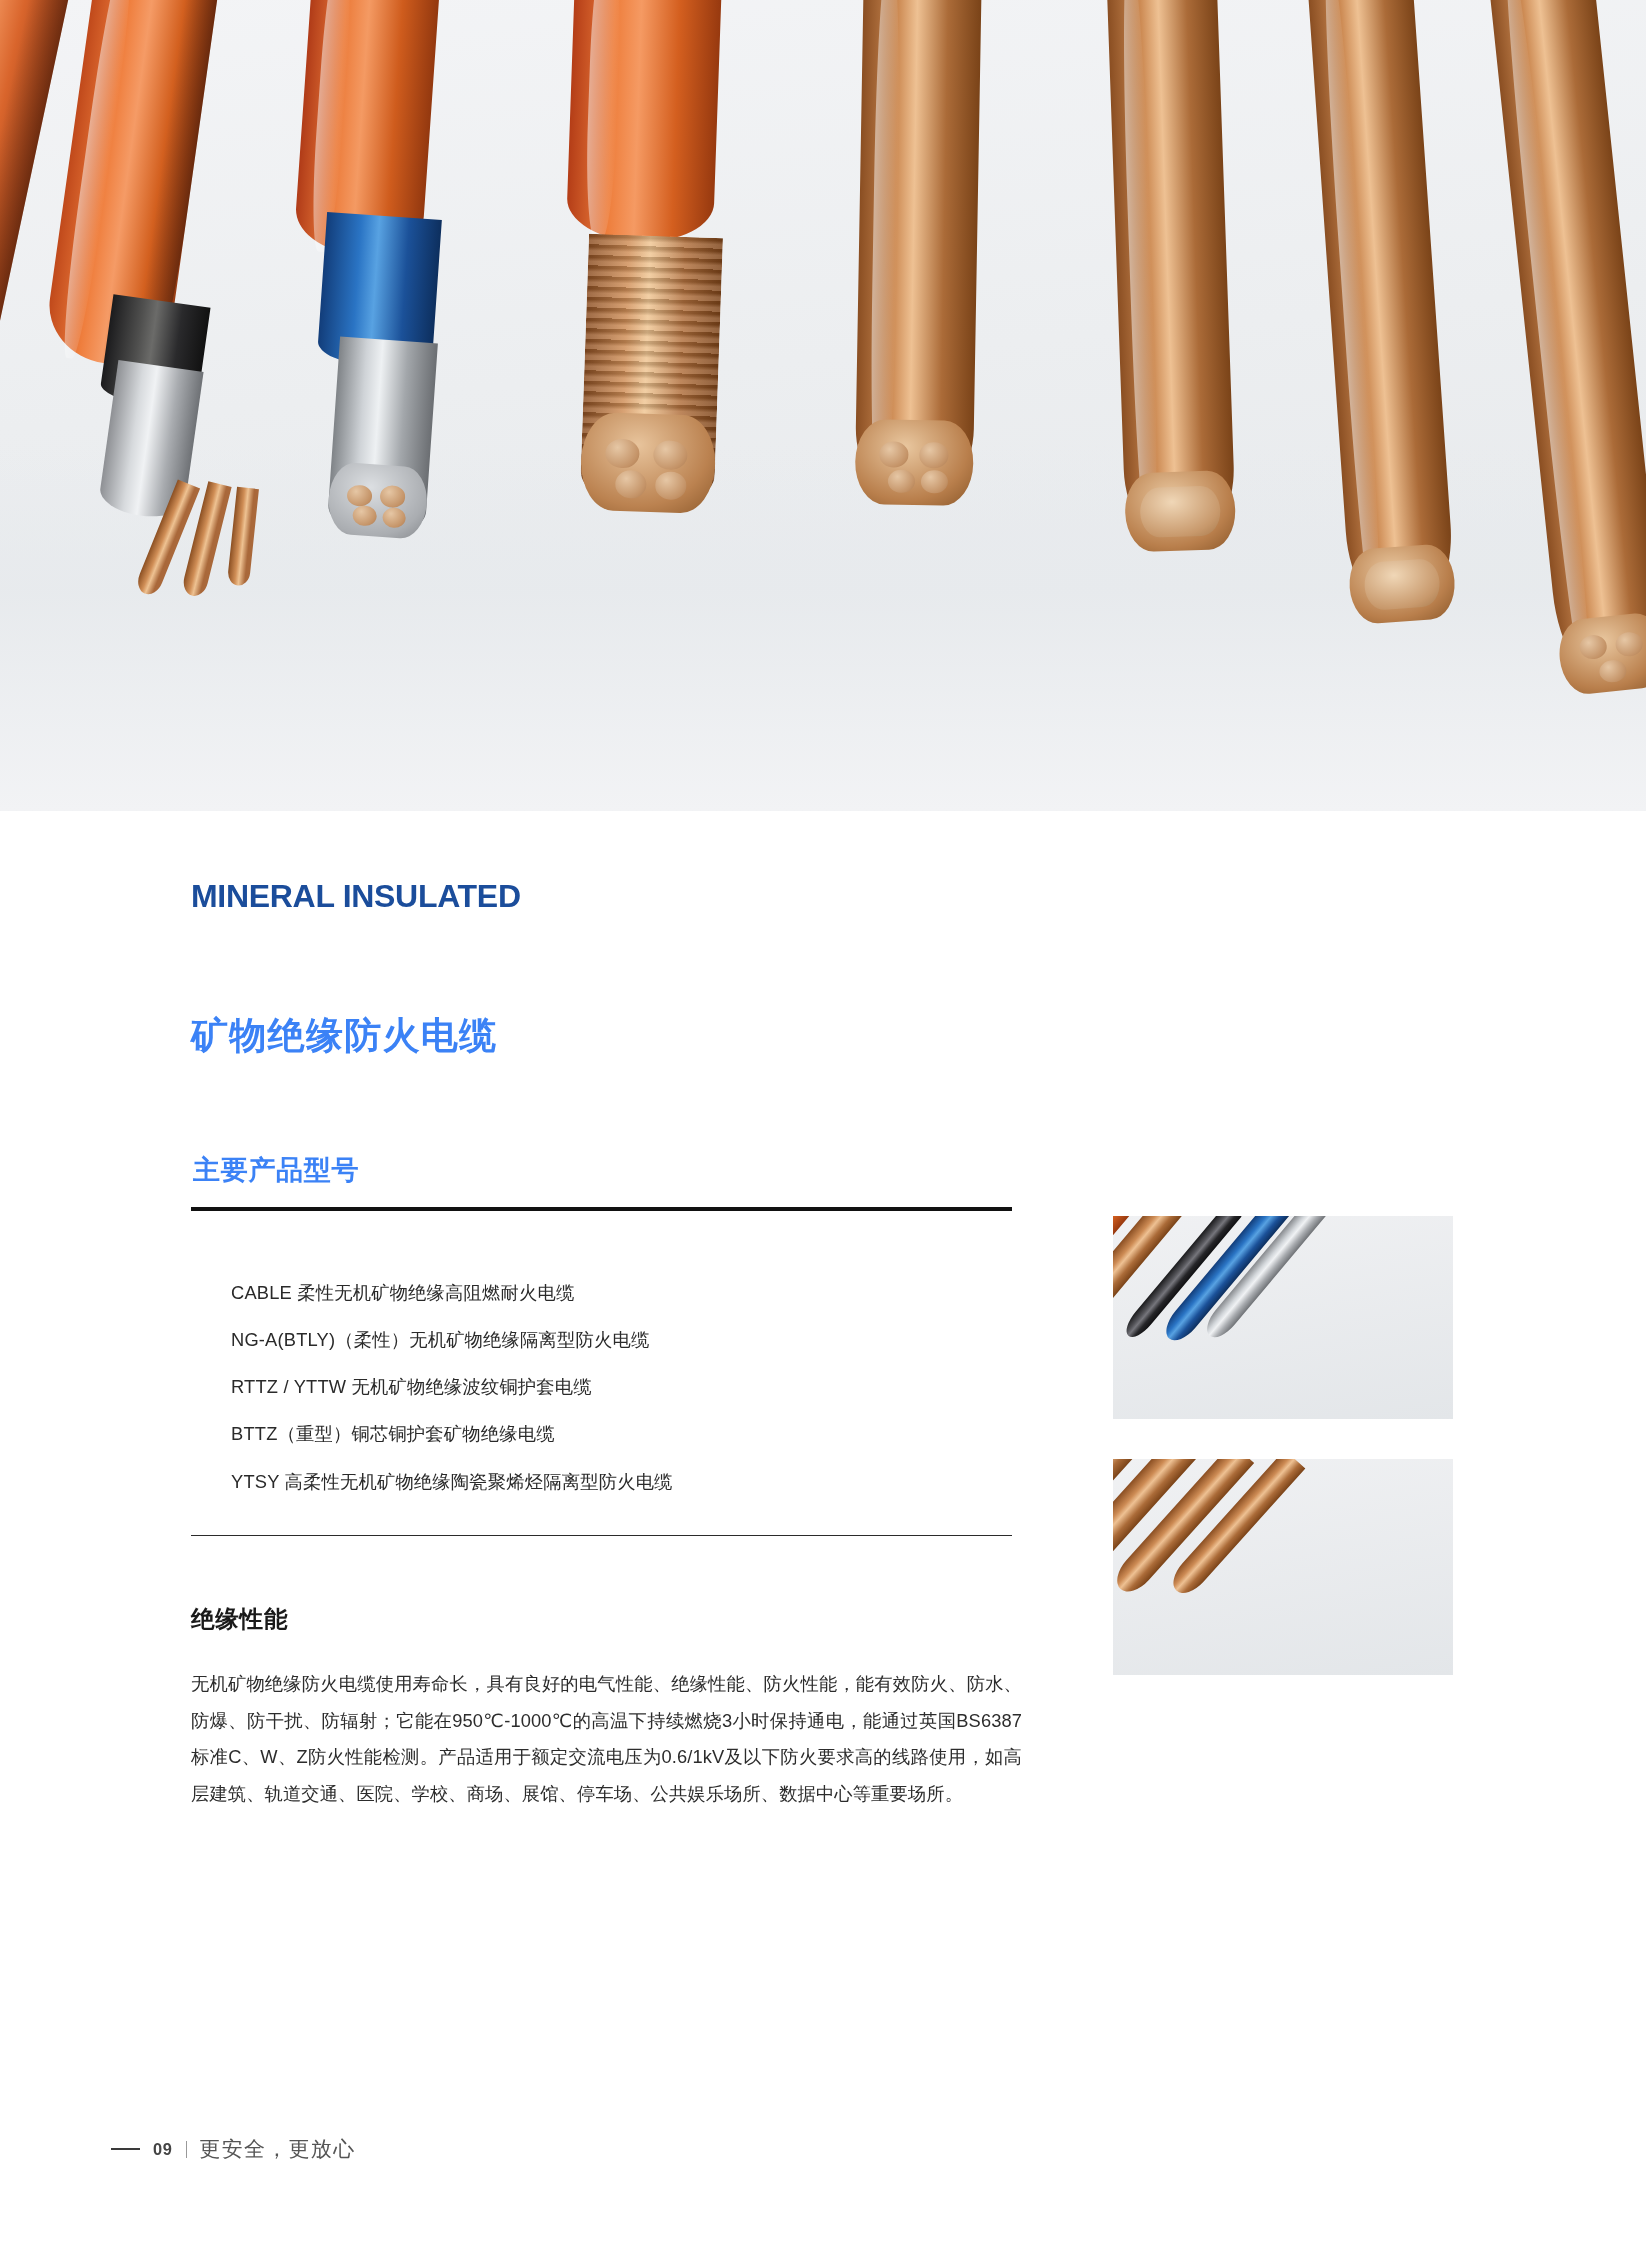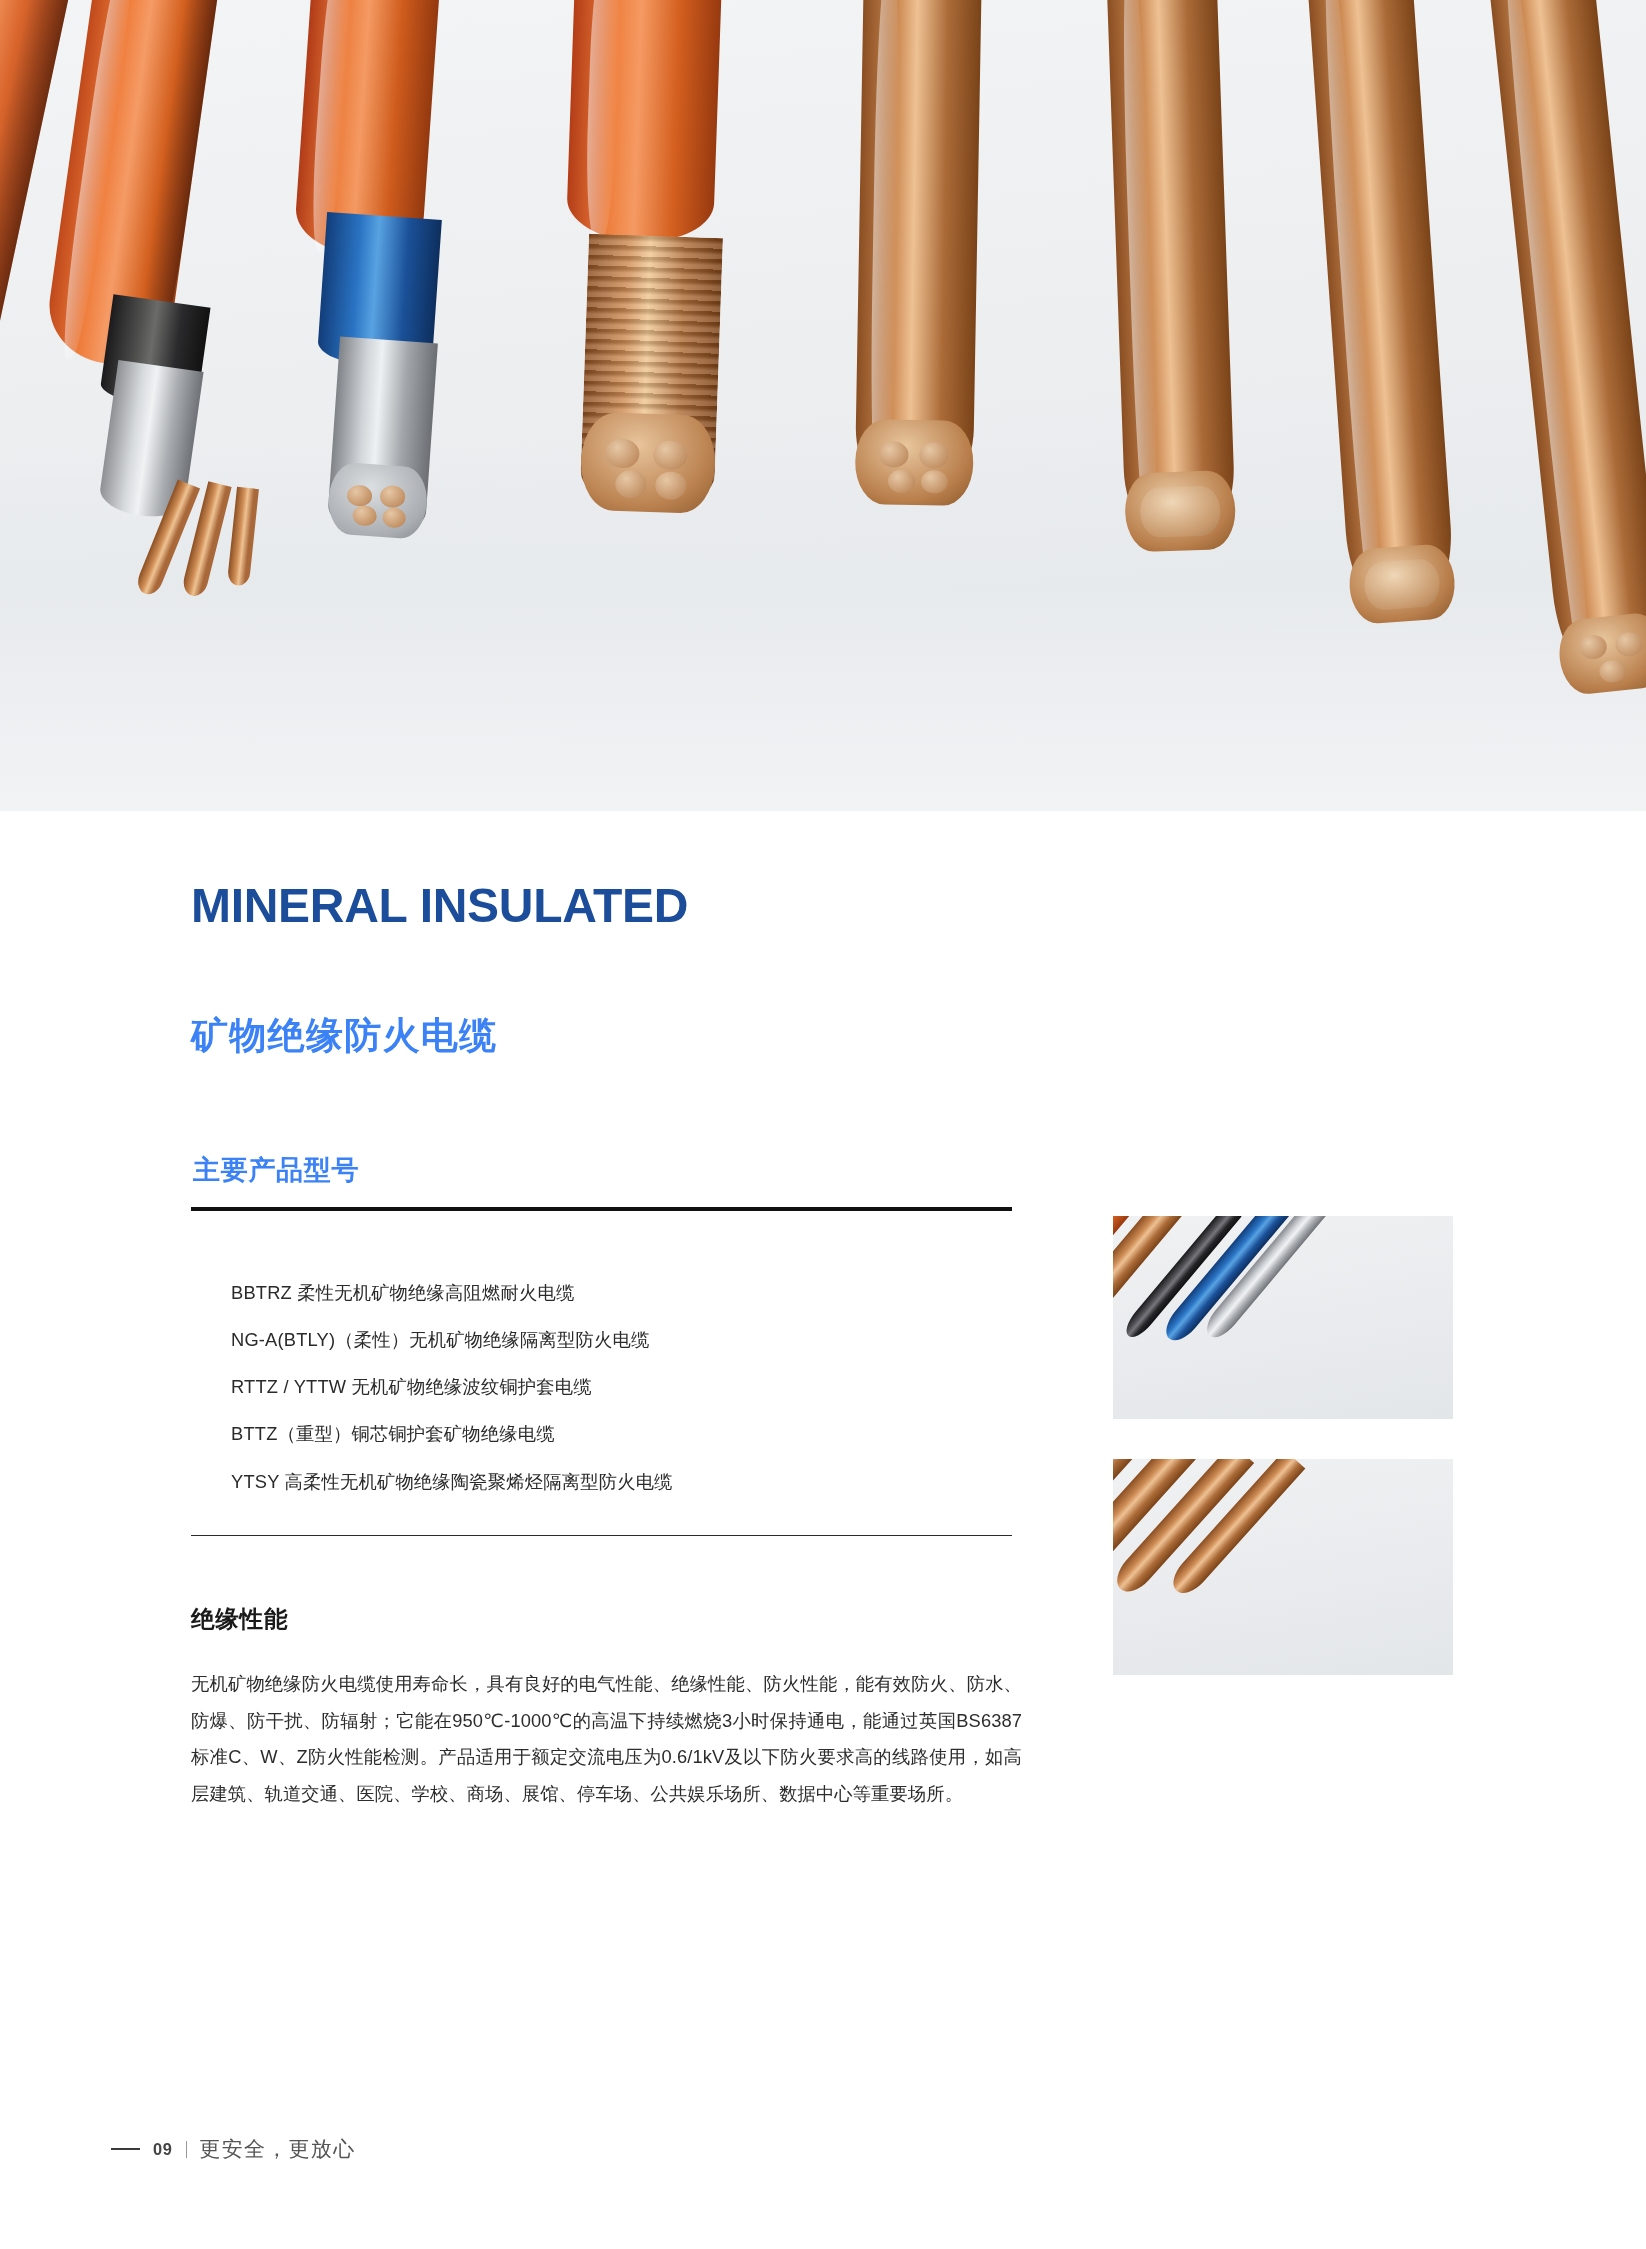--- a/index.html
+++ b/index.html
@@ -78,21 +78,21 @@
     background: radial-gradient(circle at 35% 30%, #e6c7a5, #c49367 70%, #a8784f);
   }
 
   
   .title-en {
     position: absolute;
     left: 191px;
     top: 877px;
     width: 982px;
     color: #1b4d9b;
-    font-size: 48px;
+    font-size: 32px;
     font-weight: bold;
     line-height: 1.22;
     letter-spacing: -0.3px;
   }
   .title-cn {
     position: absolute;
     left: 191px;
     top: 1011px;
     width: 982px;
     color: #3b82f6;
@@ -305,21 +305,21 @@
 </div>
 
 <div class="title-en">
   <div>MINERAL INSULATED</div>
 </div>
 <div class="title-cn">矿物绝缘防火电缆</div>
 
 <div class="models-heading">主要产品型号</div>
 <div class="rule-thick"></div>
 <ul class="models-list">
-  <li>BBTRZ  柔性无机矿物绝缘高阻燃耐火电缆</li>
+  <li>CABLE  柔性无机矿物绝缘高阻燃耐火电缆</li>
   <li>NG-A(BTLY)（柔性）无机矿物绝缘隔离型防火电缆</li>
   <li>RTTZ / YTTW  无机矿物绝缘波纹铜护套电缆</li>
   <li>BTTZ（重型）铜芯铜护套矿物绝缘电缆</li>
   <li>YTSY  高柔性无机矿物绝缘陶瓷聚烯烃隔离型防火电缆</li>
 </ul>
 <div class="rule-thin"></div>
 
 <div class="intro-heading">绝缘性能</div>
 <div class="intro-body">无机矿物绝缘防火电缆使用寿命长，具有良好的电气性能、绝缘性能、防火性能，能有效防火、防水、防爆、防干扰、防辐射；它能在950℃-1000℃的高温下持续燃烧3小时保持通电，能通过英国BS6387标准C、W、Z防火性能检测。产品适用于额定交流电压为0.6/1kV及以下防火要求高的线路使用，如高层建筑、轨道交通、医院、学校、商场、展馆、停车场、公共娱乐场所、数据中心等重要场所。</div>
 

